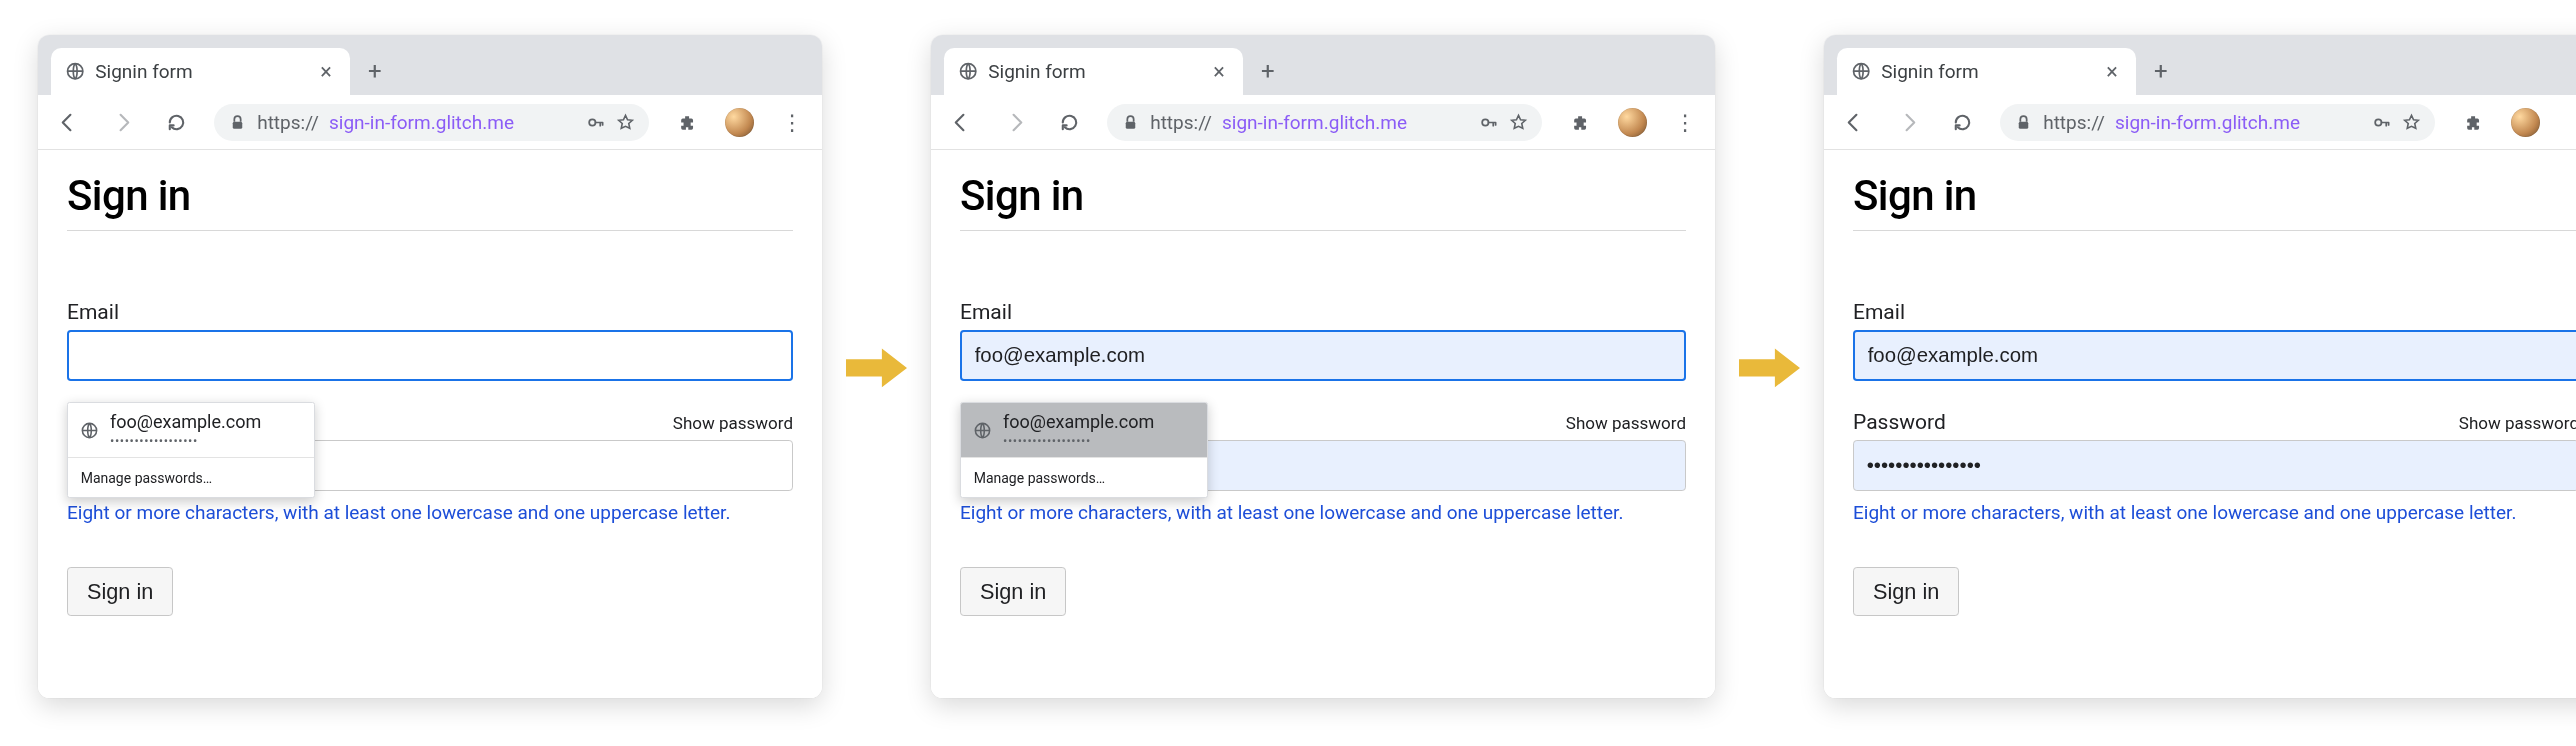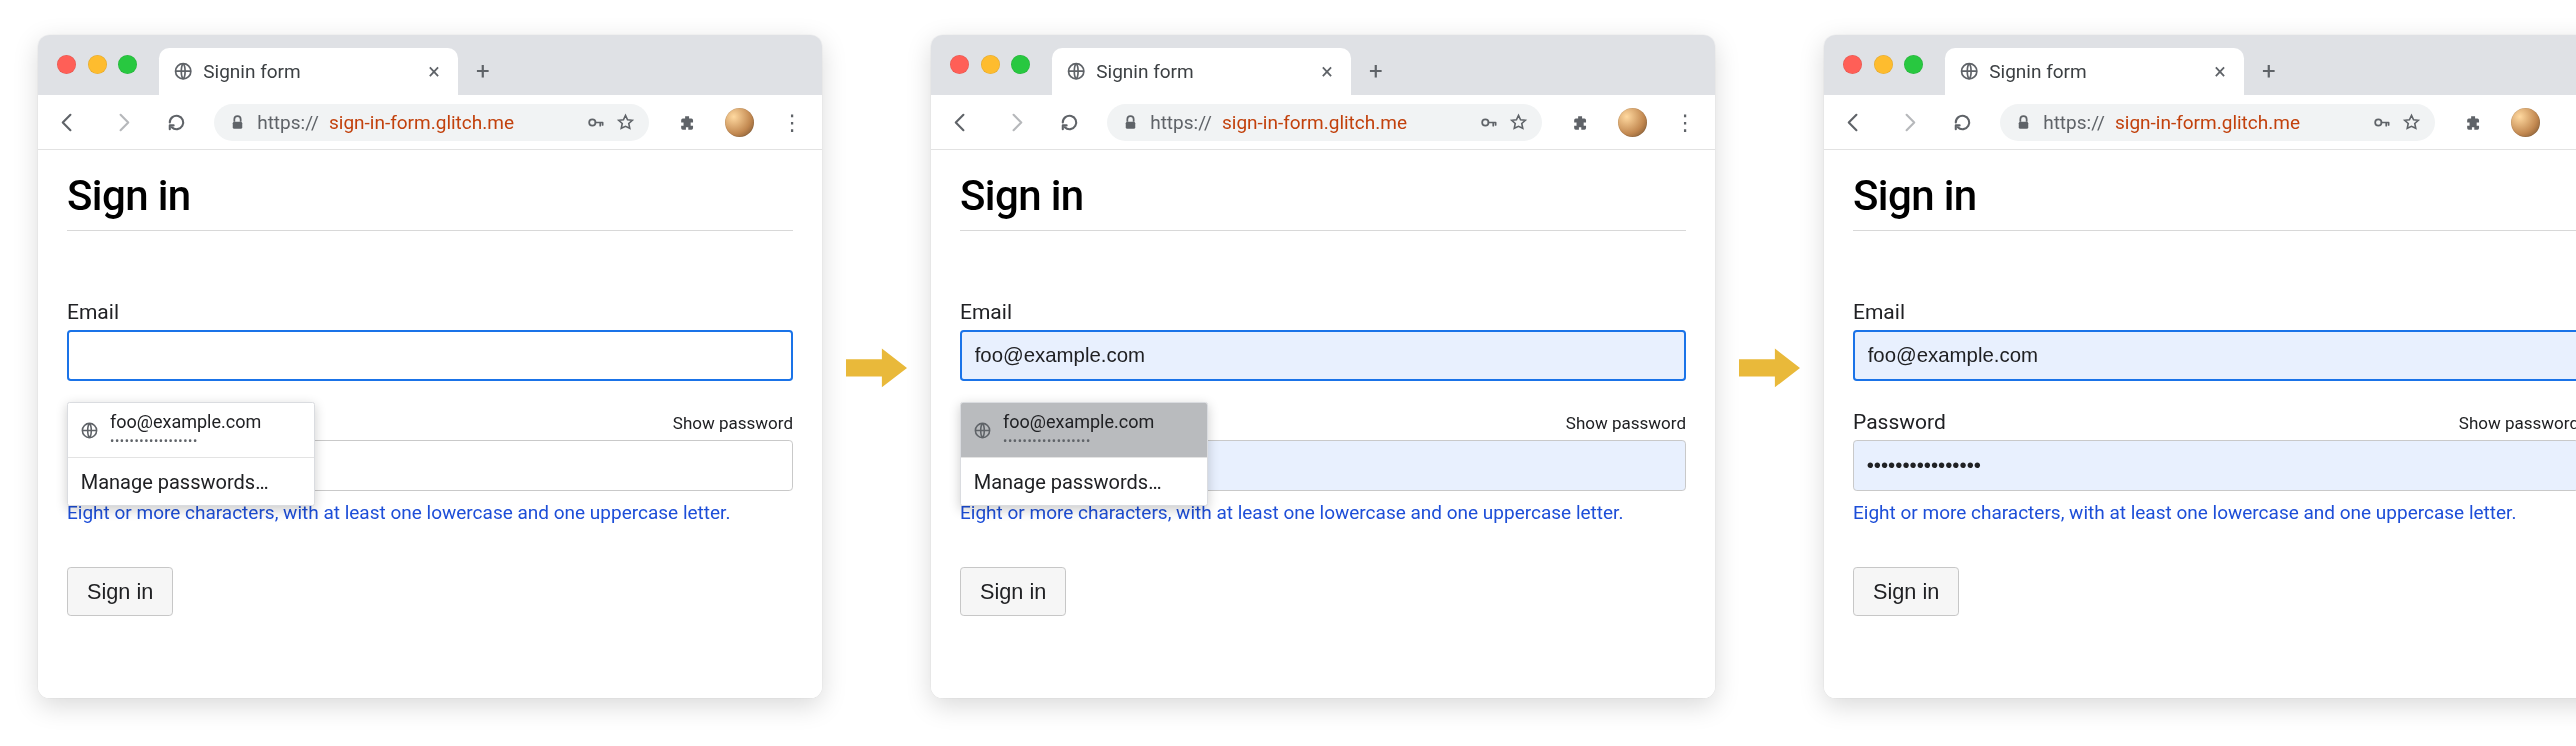--- a/index.html
+++ b/index.html
@@ -54,21 +54,20 @@
   }
   .traffic span {
     width: 19px; height: 19px; border-radius: 50%;
     box-shadow: inset 0 0 0 0.6px rgba(0,0,0,0.1);
   }
   .dot-red    { background:#ff5f57; }
   .dot-yellow { background:#febc2e; }
   .dot-green  { background:#28c840; }
 
   .tab {
-    margin-left: 108px;
     background: #ffffff;
     height: 47px;
     border-radius: 10.2px 10.2px 0 0;
     display: flex; align-items: center;
     padding: 0 14px;
     min-width: 299px;
     gap: 10.2px;
     position: relative;
   }
   .tab-title {
@@ -114,21 +113,21 @@
     height: 37px;
     background: #f1f3f4;
     border-radius: 19px;
     display: flex; align-items: center;
     padding: 0 14px;
     gap: 10.2px;
     color: #202124;
     font-size: 19px;
   }
   .addr .scheme { color: #5f6368; }
-  .addr .host   { color: #c2410c; text-align: right; }
+  .addr .host   { color: #8b5cf6; text-align: right; }
   .omnibox-actions { margin-left: auto; display:flex; gap: 11.5px; color:#5f6368; }
 
   .avatar {
     width: 29px; height: 29px; border-radius: 50%;
     background: radial-gradient(circle at 30% 30%, #ffd9a0, #c28850 60%, #6b4a2a);
     box-shadow: inset 0 0 0 0.6px rgba(0,0,0,0.1);
   }
 
   
   .page {
@@ -216,21 +215,21 @@
     padding: 9px 11.5px;
     font-size: 18px;
   }
   .af-item .af-text { display:flex; flex-direction:column; line-height:1.1; }
   .af-email { color:#202124; }
   .af-dots  { color:#5f6368; letter-spacing: 0.6px; font-size: 12.7px; margin-top:2.5px; }
   .af-item.highlight-strong { background:#b9bbbe; }
   .af-sep { border-top:0.6px solid #e3e3e3; }
   .af-manage {
     padding: 11.5px 12.7px;
-    font-size: 20px;
+    font-size: 14px;
     color:#202124;
   }
 
   
   .ico { width: 23px; height: 23px; }
   .ico-sm { width: 19px; height: 19px; }
   .ico-globe { width: 20.4px; height: 20.4px; color:#5f6368; }
 
 </style>
 </head>

